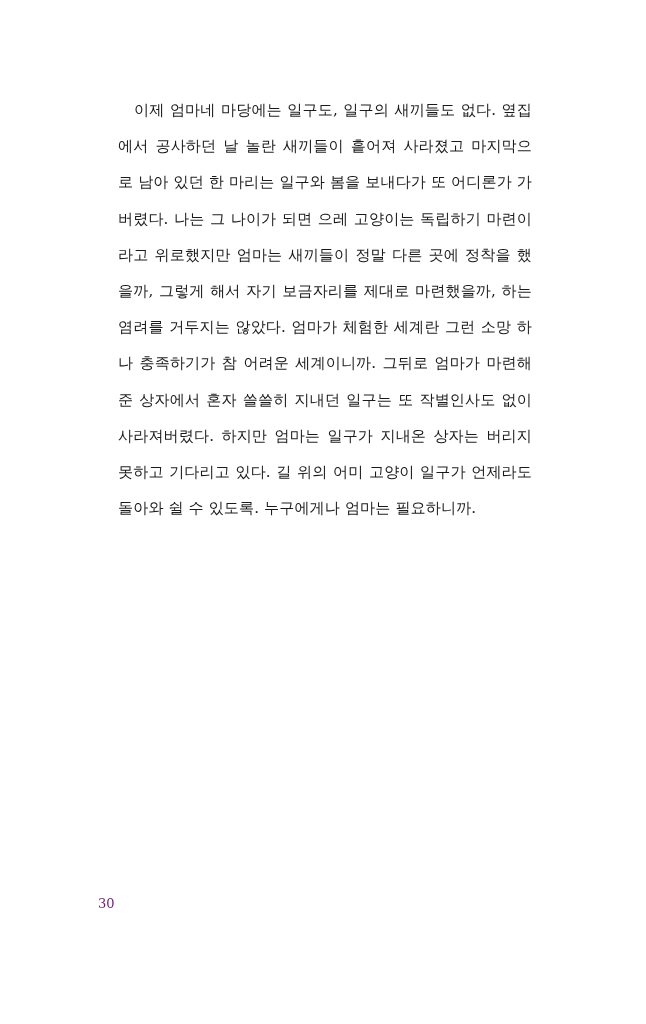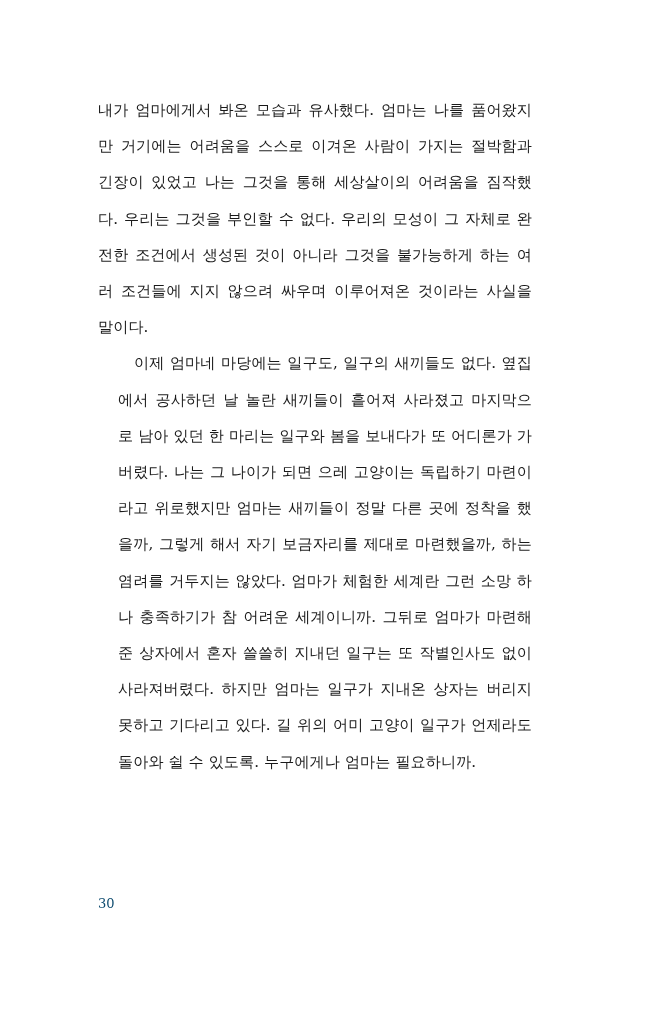--- a/index.html
+++ b/index.html
@@ -38,26 +38,25 @@
   .para.indent {
     text-indent: 16px;
     margin-left: 20px;
   }
   .page-number {
     position: absolute;
     left: 98px;
     top: 896px;
     font-size: 13px;
     line-height: 16px;
-    color: #0c4a6e;
+    color: #701a75;
     font-family: "DejaVu Serif", "Liberation Serif", serif;
   }
 </style>
 </head>
 <body>
 
 <div class="page">
   <div class="text-block">
-    <p class="para">내가 엄마에게서 봐온 모습과 유사했다. 엄마는 나를 품어왔지만 거기에는 어려움을 스스로 이겨온 사람이 가지는 절박함과 긴장이 있었고 나는 그것을 통해 세상살이의 어려움을 짐작했다. 우리는 그것을 부인할 수 없다. 우리의 모성이 그 자체로 완전한 조건에서 생성된 것이 아니라 그것을 불가능하게 하는 여러 조건들에 지지 않으려 싸우며 이루어져온 것이라는 사실을 말이다.</p>
     <p class="para indent">이제 엄마네 마당에는 일구도, 일구의 새끼들도 없다. 옆집에서 공사하던 날 놀란 새끼들이 흩어져 사라졌고 마지막으로 남아 있던 한 마리는 일구와 봄을 보내다가 또 어디론가 가버렸다. 나는 그 나이가 되면 으레 고양이는 독립하기 마련이라고 위로했지만 엄마는 새끼들이 정말 다른 곳에 정착을 했을까, 그렇게 해서 자기 보금자리를 제대로 마련했을까, 하는 염려를 거두지는 않았다. 엄마가 체험한 세계란 그런 소망 하나 충족하기가 참 어려운 세계이니까. 그뒤로 엄마가 마련해준 상자에서 혼자 쓸쓸히 지내던 일구는 또 작별인사도 없이 사라져버렸다. 하지만 엄마는 일구가 지내온 상자는 버리지 못하고 기다리고 있다. 길 위의 어미 고양이 일구가 언제라도 돌아와 쉴 수 있도록. 누구에게나 엄마는 필요하니까.</p>
   </div>
   <div class="page-number">30</div>
 </div>
 
 </body></html>

